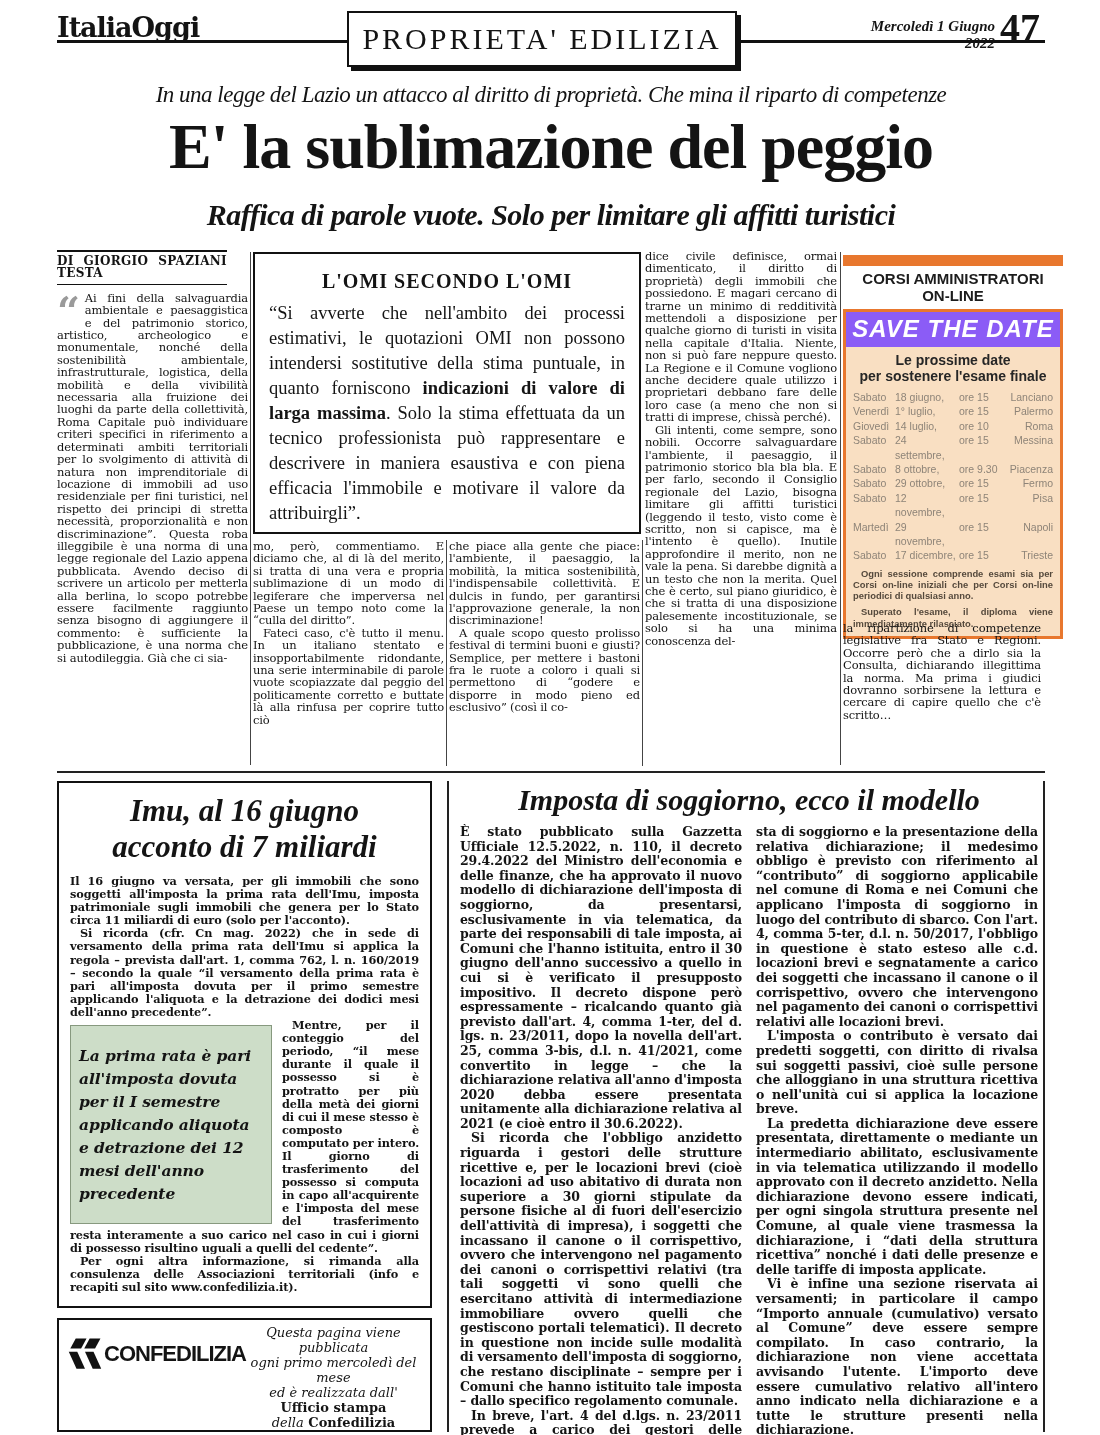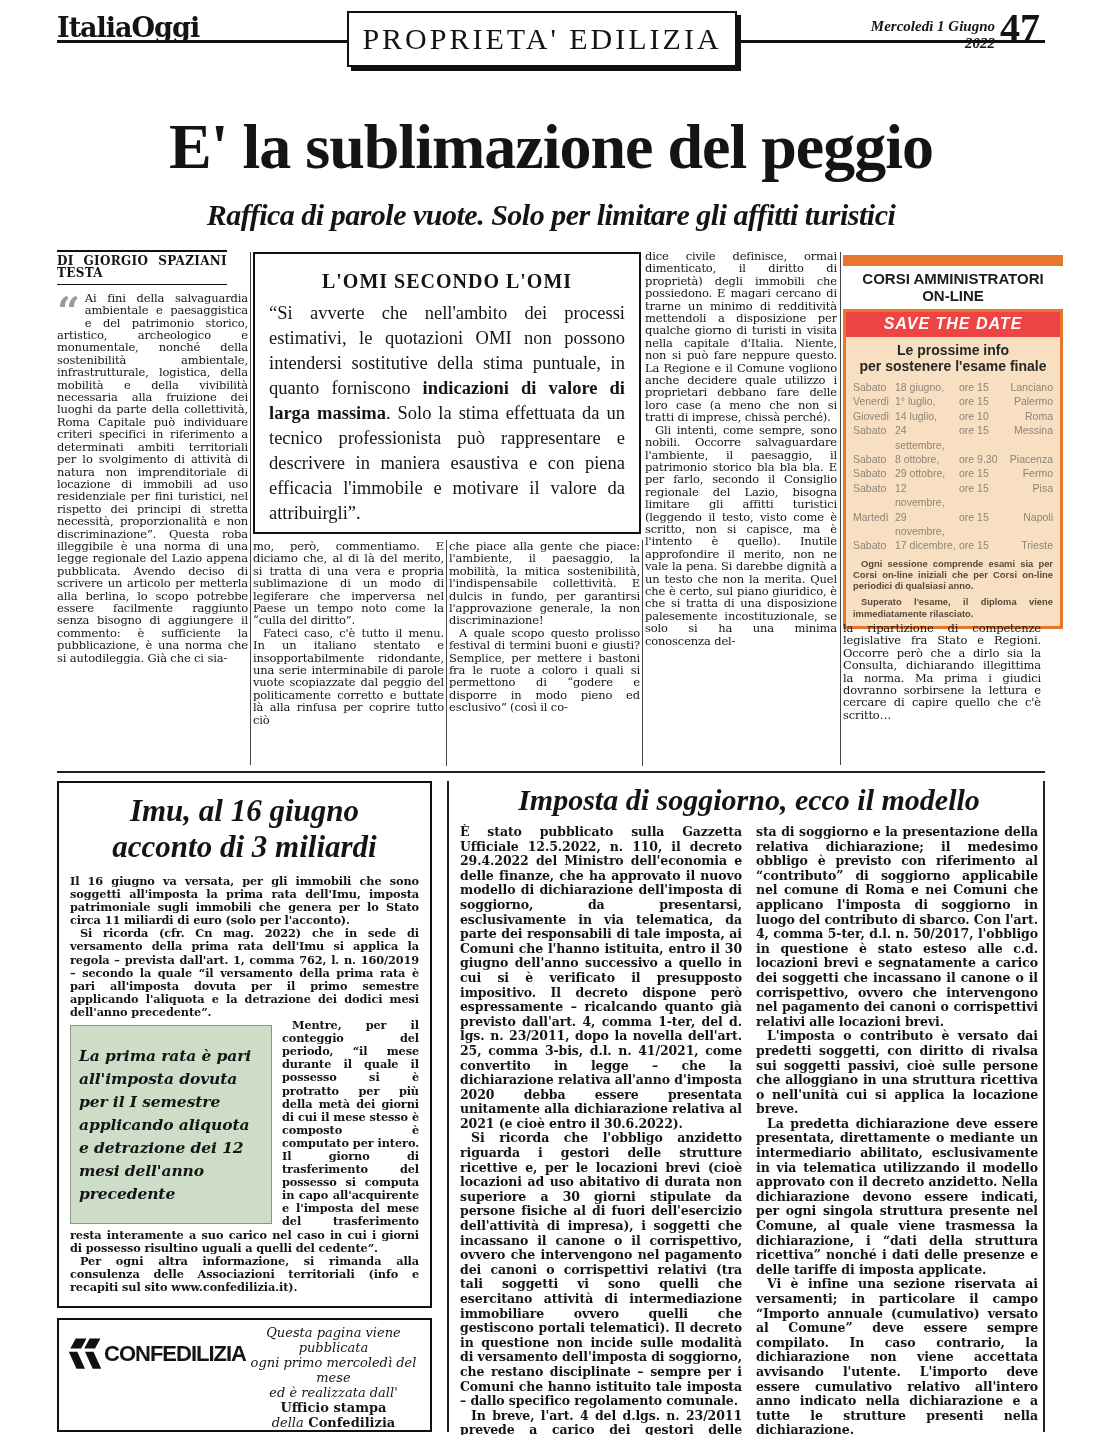--- a/index.html
+++ b/index.html
@@ -39,22 +39,22 @@
   #col2{left:253px;top:540px;width:191px;height:226px;overflow:hidden;}
   #col3{left:449px;top:540px;width:191px;height:226px;overflow:hidden;}
   #col4{left:645px;top:250px;width:192px;height:516px;overflow:hidden;}
   #col5{left:843px;top:622px;width:198px;height:143px;overflow:hidden;}
   .vsep{width:1px;background:#444;}
   
   #sidebar{left:843px;top:255px;width:220px;font-family:"Liberation Sans",sans-serif;}
   #sb-topbar{height:11px;background:#e8772e;margin-bottom:5px;}
   #sb-title{text-align:center;font-weight:bold;font-size:15px;line-height:16.5px;color:#1c1c1c;margin-bottom:5px;}
   #sb-box{border:3px solid #e8772e;}
-  #sb-banner{background:#ef4444;color:#fff;text-align:center;font-weight:bold;font-style:italic;
-     font-size:16px;padding:3px 0 4px;letter-spacing:1px;}
+  #sb-banner{background:#8b5cf6;color:#fff;text-align:center;font-weight:bold;font-style:italic;
+     font-size:24px;padding:3px 0 4px;letter-spacing:1px;}
   #sb-content{background:#f9dfc2;padding:6px 7px 7px;}
   #sb-subtitle{text-align:center;font-weight:bold;font-size:14px;line-height:15.5px;color:#262626;margin-bottom:6px;}
   .sch-row{display:flex;font-size:10.5px;line-height:14.4px;color:#8e8478;}
   .sch-day{width:42px;}.sch-date{width:64px;}.sch-time{width:40px;}.sch-city{flex:1;text-align:right;}
   .sb-note{font-size:9.4px;line-height:11.2px;font-weight:bold;color:#55493c;text-align:justify;
      text-indent:8px;margin:5px 0 0;}
   
   #divider-h{left:57px;top:771px;width:988px;height:1.5px;background:#222;}
   #vr-mid{left:447px;top:781px;width:1.5px;height:651px;background:#222;}
   #vr-right{left:1043px;top:781px;width:1.5px;height:651px;background:#222;}
@@ -93,20 +93,21 @@
 
   <div class="abs" id="logo">ItaliaOggi</div>
   <div class="abs rule" id="hr-left"></div>
   <div class="abs rule" id="hr-right"></div>
   <div class="abs" id="section-box">
     <span>PROPRIETA' EDILIZIA</span>
   </div>
   <div class="abs" id="edition-date">Mercoledì 1 Giugno 2022</div>
   <div class="abs" id="page-number">47</div>
 
+  <div class="abs" id="kicker">In una legge del Lazio un attacco al diritto di proprietà. Che mina il riparto di competenze</div>
   <div class="abs" id="headline">E' la sublimazione del peggio</div>
   <div class="abs" id="deck">Raffica di parole vuote. Solo per limitare gli affitti turistici</div>
 
   <div class="abs bodytxt" id="col1">
     <div id="byline">DI GIORGIO SPAZIANI TESTA</div>
     <p><span class="qmark">“</span><span>Ai fini della salvaguardia ambientale e paesaggistica e del patrimonio storico, artistico, archeologico e monumentale, nonché della sostenibilità ambientale, infrastrutturale, logistica, della mobilità e della vivibilità necessaria alla fruizione dei luoghi da parte della collettività, Roma Capitale può individuare criteri specifici in riferimento a determinati ambiti territoriali per lo svolgimento di attività di natura non imprenditoriale di locazione di immobili ad uso residenziale per fini turistici, nel rispetto dei principi di stretta necessità, proporzionalità e non discriminazione”. Questa roba illeggibile è una norma di una legge regionale del Lazio appena pubblicata. Avendo deciso di scrivere un articolo per metterla alla berlina, lo scopo potrebbe essere facilmente raggiunto senza bisogno di aggiungere il commento: è sufficiente la pubblicazione, è una norma che si autodileggia. Già che ci sia-</span></p>
   </div>
 
   <div class="abs" id="omi-box">
     <div id="omi-title">L'OMI SECONDO L'OMI</div>
@@ -131,21 +132,21 @@
   <div class="abs" id="sidebar">
     <div id="sb-topbar"></div>
     <div id="sb-title">
       <div>CORSI AMMINISTRATORI</div>
       <div>ON-LINE</div>
     </div>
     <div id="sb-box">
       <div id="sb-banner">SAVE THE DATE</div>
       <div id="sb-content">
         <div id="sb-subtitle">
-          <div>Le prossime info</div>
+          <div>Le prossime date</div>
           <div>per sostenere l'esame finale</div>
         </div>
         <div id="schedule">
             <div class="sch-row">
               <span class="sch-day">Sabato</span>
               <span class="sch-date">18 giugno,</span>
               <span class="sch-time">ore 15</span>
               <span class="sch-city">Lanciano</span>
             </div>
             <div class="sch-row">
@@ -212,21 +213,21 @@
   <div class="abs vsep" style="left:642px;top:540px;height:226px;"></div>
   <div class="abs vsep" style="left:840px;top:252px;height:513px;"></div>
 
   <div class="abs" id="divider-h"></div>
   <div class="abs" id="vr-mid"></div>
   <div class="abs" id="vr-right"></div>
 
   <div class="abs" id="imu-box">
     <div id="imu-title">
       <div>Imu, al 16 giugno</div>
-      <div>acconto di 3 miliardi</div>
+      <div>acconto di 7 miliardi</div>
     </div>
     <div class="imu-body">
       <p>Il 16 giugno va versata, per gli immobili che sono soggetti all'imposta la prima rata dell'Imu, imposta patrimoniale sugli immobili che genera per lo Stato circa 11 miliardi di euro (solo per l'acconto).</p>
       <p class="ind">Si ricorda (cfr. Cn mag. 2022) che in sede di versamento della prima rata dell'Imu si applica la regola – prevista dall'art. 1, comma 762, l. n. 160/2019 – secondo la quale “il versamento della prima rata è pari all'imposta dovuta per il primo semestre applicando l'aliquota e la detrazione dei dodici mesi dell'anno precedente”.</p>
       <div id="pull-quote">La prima rata è pari all'imposta dovuta per il I semestre applicando aliquota e detrazione dei 12 mesi dell'anno precedente</div>
       <p class="ind">Mentre, per il conteggio del periodo, “il mese durante il quale il possesso si è protratto per più della metà dei giorni di cui il mese stesso è composto è computato per intero. Il giorno di trasferimento del possesso si computa in capo all'acquirente e l'imposta del mese del trasferimento resta interamente a suo carico nel caso in cui i giorni di possesso risultino uguali a quelli del cedente”.</p>
       <p class="ind">Per ogni altra informazione, si rimanda alla consulenza delle Associazioni territoriali (info e recapiti sul sito www.confedilizia.it).</p>
     </div>
   </div>
 

